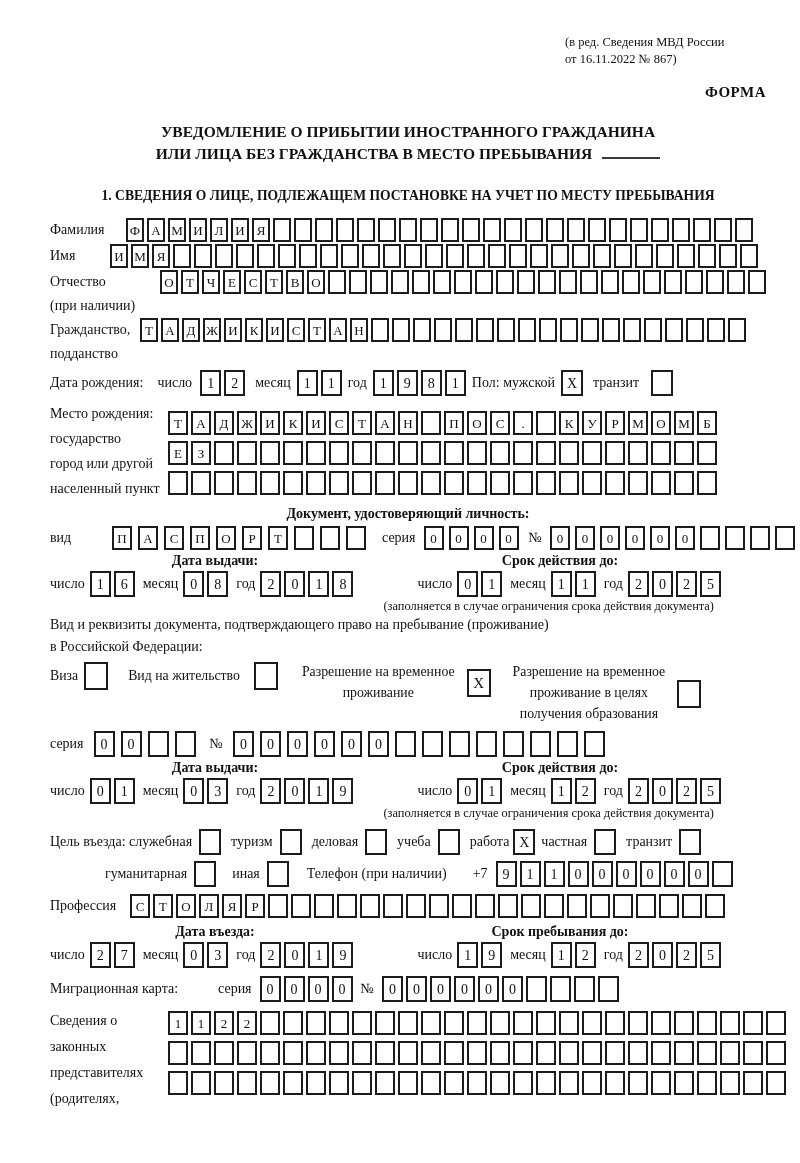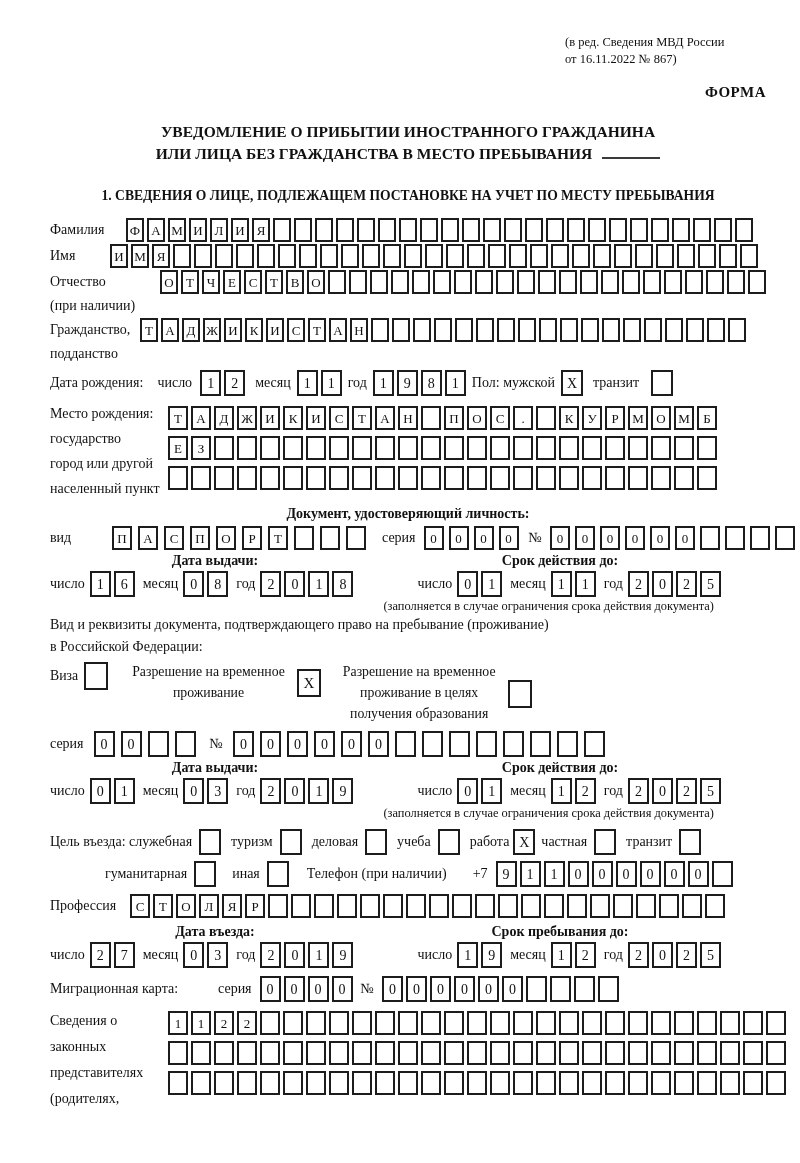--- a/index.html
+++ b/index.html
@@ -15,21 +15,21 @@
   .forma{text-align:right;font-weight:bold;font-size:15px;margin-top:16px;letter-spacing:.5px;}
 
   
   .title{margin-top:20px;text-align:center;font-weight:bold;font-size:15.5px;line-height:1.45;}
   .uline{display:inline-block;width:58px;border-bottom:2.5px solid #3a3a3a;height:12px;margin-left:10px;}
   .sect{margin-top:22px;text-align:center;font-weight:bold;font-size:13.6px;}
 
   
   .form{margin-top:14px;font-size:14px;}
   .frow{display:flex;align-items:center;margin-bottom:2px;}
-  .frow-top{align-items:center;}
+  .frow-top{align-items:flex-end;}
   .lbl{flex:none;}
   .subl{font-size:14px;line-height:20px;margin-bottom:2px;}
 
   .cells{display:inline-flex;gap:3px;flex:none;}
   .cell{
     flex:none;width:18px;height:24px;box-sizing:border-box;border:2px solid #1c1c1c;
     text-align:center;line-height:21px;font-size:13px;background:#fff;
   }
   .wide .cell{width:20px;}
   .dcells .cell{width:21px;height:26px;font-size:14px;line-height:23px;}
@@ -442,20 +442,26 @@
     <div class="plain">Вид и реквизиты документа, подтверждающего право на пребывание (проживание)</div>
     <div class="plain">в Российской Федерации:</div>
 
     <div class="rvp-row">
       <div class="rvp-item">
         <span class="note-col" style="margin-right:6px;">Виза</span>
         <span class="cells chkbox">
             <span class="cell"></span>
           </span>
       </div>
+      <div class="rvp-item" style="margin-left:20px;">
+        <span class="note-col" style="margin-right:14px;">Вид на жительство</span>
+        <span class="cells chkbox">
+            <span class="cell"></span>
+          </span>
+      </div>
       <div class="rvp-item" style="margin-left:24px;">
         <div class="rvp-text note-col" style="margin-right:12px;">
           <div>Разрешение на временное</div>
           <div>проживание</div>
         </div>
         <span class="cells chkbox">
             <span class="cell">X</span>
           </span>
       </div>
       <div class="rvp-item" style="margin-left:22px;">

